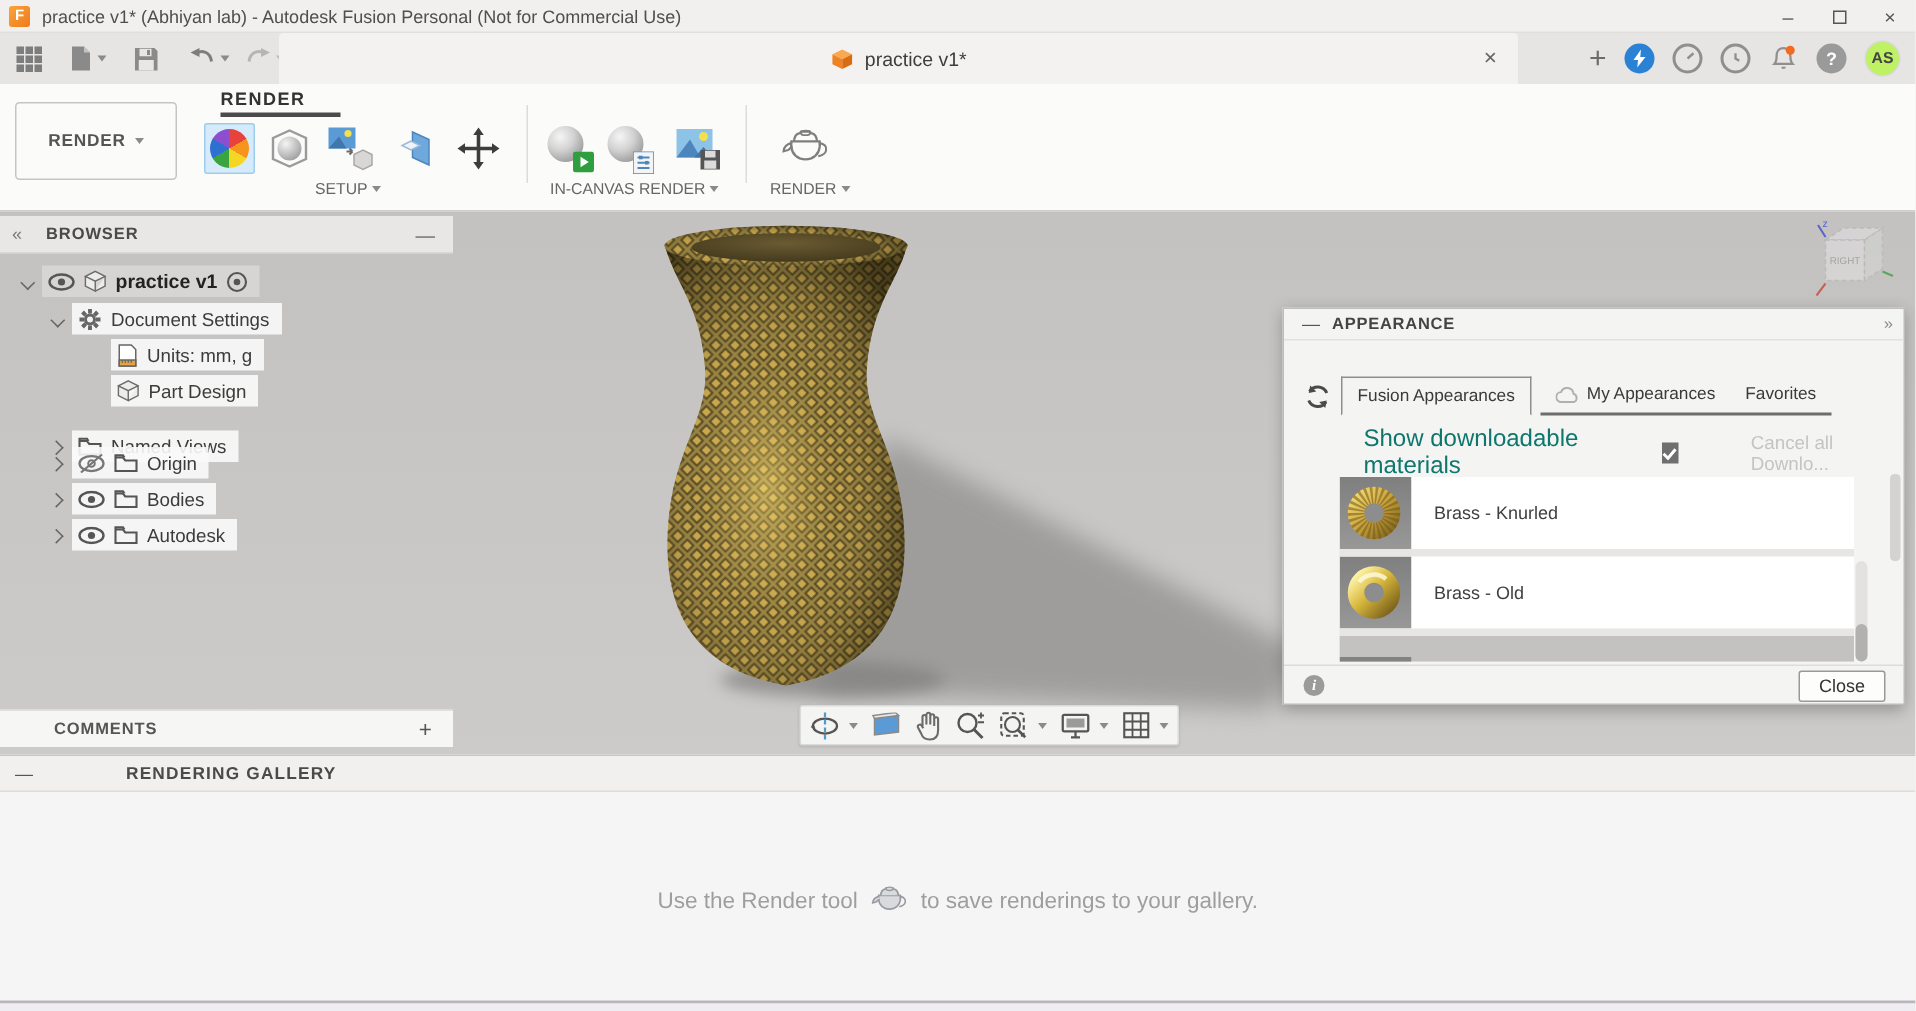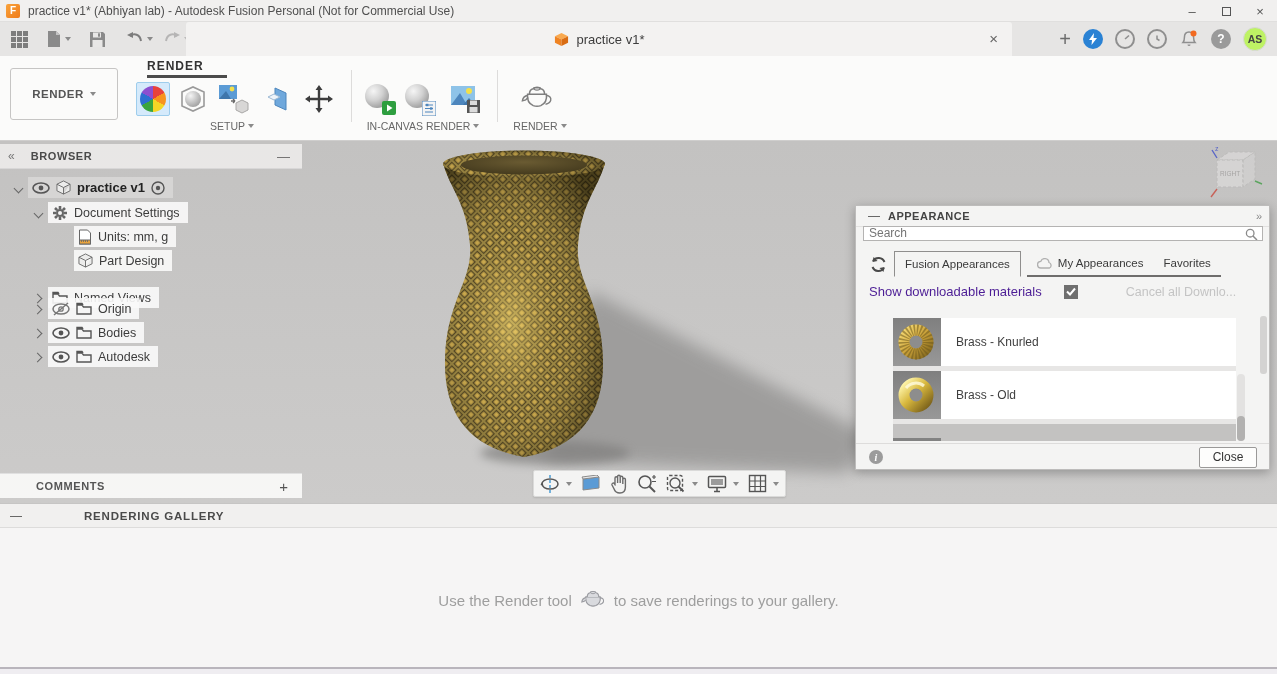--- a/index.html
+++ b/index.html
@@ -82,21 +82,21 @@
   .dlg-head .d-expand { margin-left:auto; margin-right:8px; color:#888; font-size:11px; letter-spacing:-1px; }
   .search-wrap { position:absolute; left:7px; top:20px; width:400px; height:15px; background:#fff; border:1px solid #b4b3b2; overflow:hidden; }
   .search-wrap input { width:100%; height:22px; border:none; outline:none; font-size:12px; color:#555; padding:0 20px 0 5px; position:relative; top:-5px; background:transparent; font-family:"Liberation Sans",sans-serif; }
   .search-ic { position:absolute; right:4px; top:1px; }
   .tabs-row { position:absolute; left:0; top:43px; width:415px; height:28px; display:flex; align-items:flex-end; }
   .refresh { margin-left:13px; margin-bottom:3px; }
   .atab { font-size:11.5px; color:#3a3a3a; padding:6px 10px 6px 10px; display:flex; align-items:center; gap:5px; }
   .atab.active { border:1px solid #8f8e8d; border-bottom:1px solid #f4f4f3; background:#f4f4f3; margin-left:6px; }
   .atab.plain { border-bottom:2px solid #6e6d6c; }
   .chk-row { position:absolute; left:13px; top:78px; width:390px; display:flex; align-items:center; }
-  .chk-label { font-size:13px; color:#4c1d95; }
+  .chk-label { font-size:16px; color:#0f766e;margin-left:40px; }
   .chkbox { width:14px; height:14px; background:#6f6f6f; margin-left:22px; display:flex; align-items:center; justify-content:center; }
   .cancel-dl { margin-left:48px; font-size:12.5px; color:#c4c4c4; }
   .mat-list { position:absolute; left:37px; top:112px; width:343px; height:123px; overflow:hidden; background:#e7e6e5; }
   .mat-row { height:48px; background:#fff; margin-bottom:5px; display:flex; align-items:center; }
   .mat-row.part { background:#c3c2c1; }
   .mat-name { font-size:12px; color:#3f3f3f; margin-left:15px; }
   .inner-scroll { position:absolute; left:381px; top:168px; width:8px; height:67px; background:#e3e2e1; border-radius:4px; }
   .inner-scroll .thumb { position:absolute; left:0; top:42px; width:8px; height:25px; background:#b2b1b0; border-radius:4px; }
   .outer-scroll { position:absolute; left:404px; top:110px; width:7px; height:127px; }
   .outer-scroll .thumb { position:absolute; left:0; top:0; width:7px; height:58px; background:#d4d3d2; border-radius:3px; }
@@ -542,27 +542,20 @@
     </span>
   </div>
 
   <div class="dialog">
     <div class="dlg-head">
       <span class="d-min">—</span>
       <span class="d-title">APPEARANCE</span>
       <span class="d-expand">»</span>
     </div>
 
-    <div class="search-wrap">
-      <input type="text" placeholder="Search" style="">
-      <svg class="search-ic" width="13" height="13" viewBox="0 0 13 13">
-        <circle cx="5.2" cy="5.2" r="3.8" fill="none" stroke="#8a8a8a" stroke-width="1.3"></circle>
-        <path d="M8 8 L12 12" stroke="#8a8a8a" stroke-width="1.5"></path>
-      </svg>
-    </div>
 
     <div class="tabs-row">
       <svg class="refresh" width="19" height="19" viewBox="0 0 19 19">
         <path d="M15.5 7 A6.5 6.5 0 0 0 4 6" fill="none" stroke="#4a4a4a" stroke-width="2"></path>
         <path d="M3.5 1.5 V6.5 H8.5" fill="none" stroke="#4a4a4a" stroke-width="0"></path>
         <path d="M4.5 2 L3.5 7 L8.5 6 Z" fill="#4a4a4a"></path>
         <path d="M3.5 12 A6.5 6.5 0 0 0 15 13" fill="none" stroke="#4a4a4a" stroke-width="2"></path>
         <path d="M14.5 17 L15.5 12 L10.5 13 Z" fill="#4a4a4a"></path>
       </svg>
       <span class="atab active">

